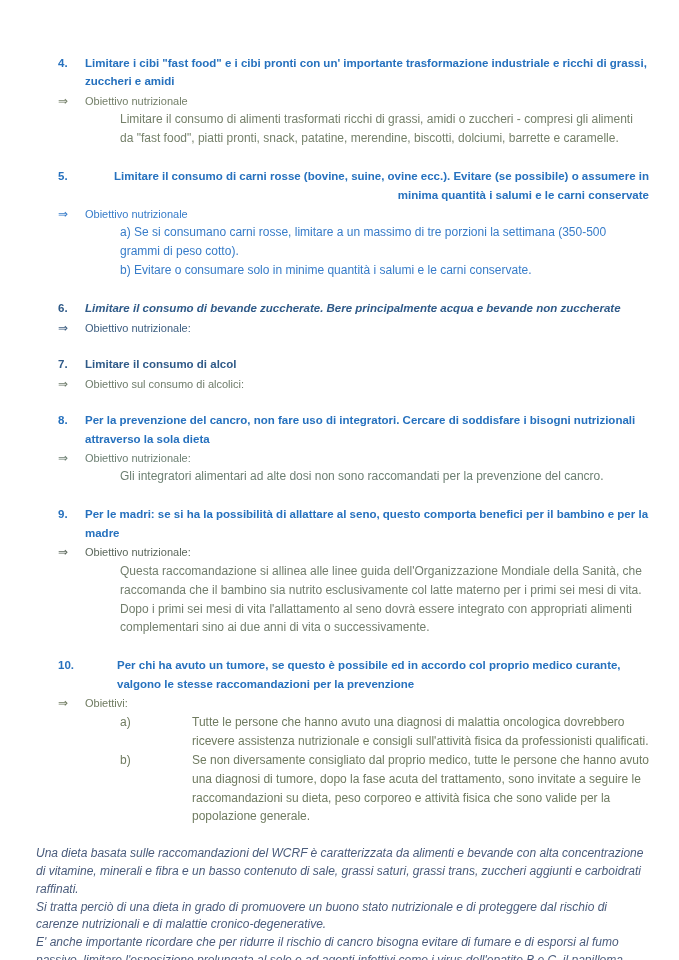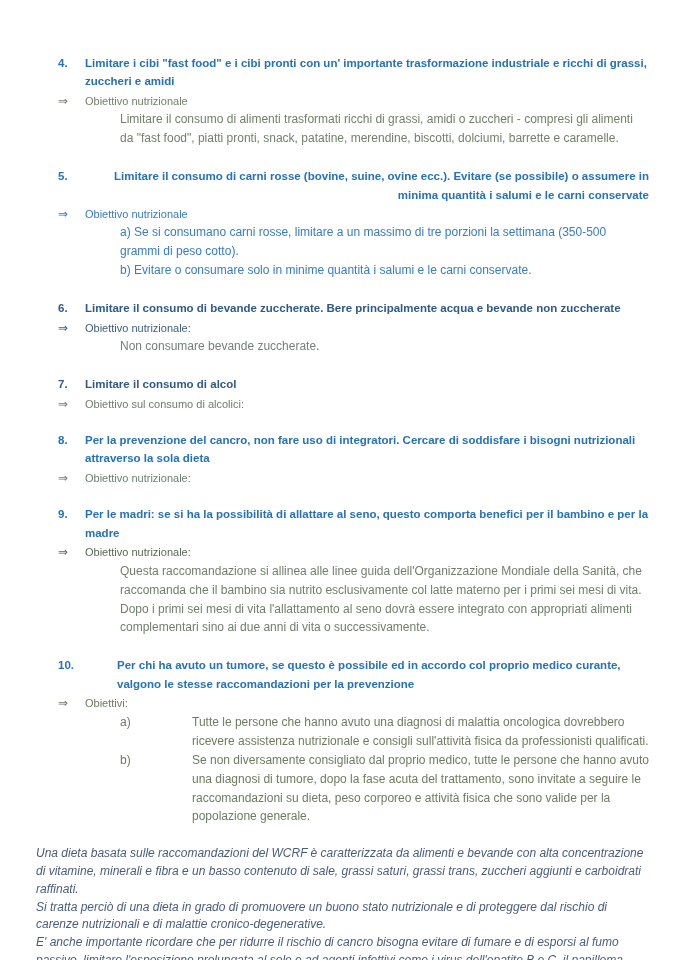--- a/index.html
+++ b/index.html
@@ -65,28 +65,25 @@
       </div>
       <div class="body" style="color: rgb(55, 124, 201);">
         <p>a) Se si consumano carni rosse, limitare a un massimo di tre porzioni la settimana (350-500 grammi di peso cotto).</p>
         <p>b) Evitare o consumare solo in minime quantità i salumi e le carni conservate.</p>
       </div>
     </section>
 
     <section class="item">
       <div class="item-head">
         <span class="num" style="color: rgb(47, 90, 136);">6.</span>
-        <h2 class="heading" style="color: rgb(47, 90, 136);">Limitare il consumo di bevande zuccherate. Bere principalmente acqua e bevande non zuccherate</h2>
+        <h2 class="heading" style="color: rgb(47, 90, 136); font-style: italic;">Limitare il consumo di bevande zuccherate. Bere principalmente acqua e bevande non zuccherate</h2>
       </div>
       <div class="obj-line">
         <span class="arrow" style="color: rgb(61, 94, 128);">⇒</span>
         <span class="obj-label" style="color: rgb(61, 94, 128);">Obiettivo nutrizionale:</span>
-      </div>
-      <div class="body" style="color: rgb(116, 128, 122);">
-        <p>Non consumare bevande zuccherate.</p>
       </div>
     </section>
 
     <section class="item">
       <div class="item-head">
         <span class="num" style="color: rgb(47, 90, 136);">7.</span>
         <h2 class="heading" style="color: rgb(47, 90, 136);">Limitare il consumo di alcol</h2>
       </div>
       <div class="obj-line">
         <span class="arrow" style="color: rgb(110, 124, 107);">⇒</span>
@@ -95,20 +92,23 @@
     </section>
 
     <section class="item">
       <div class="item-head">
         <span class="num" style="color: rgb(38, 113, 190);">8.</span>
         <h2 class="heading" style="color: rgb(38, 113, 190);">Per la prevenzione del cancro, non fare uso di integratori. Cercare di soddisfare i bisogni nutrizionali attraverso la sola dieta</h2>
       </div>
       <div class="obj-line">
         <span class="arrow" style="color: rgb(108, 127, 114);">⇒</span>
         <span class="obj-label" style="color: rgb(108, 127, 114);">Obiettivo nutrizionale:</span>
+      </div>
+      <div class="body" style="color: rgb(108, 127, 114);">
+        <p>Gli integratori alimentari ad alte dosi non sono raccomandati per la prevenzione del cancro.</p>
       </div>
     </section>
 
     <section class="item">
       <div class="item-head">
         <span class="num" style="color: rgb(38, 113, 190);">9.</span>
         <h2 class="heading" style="color: rgb(38, 113, 190);">Per le madri: se si ha la possibilità di allattare al seno, questo comporta benefici per il bambino e per la madre</h2>
       </div>
       <div class="obj-line">
         <span class="arrow" style="color: rgb(92, 104, 92);">⇒</span>

